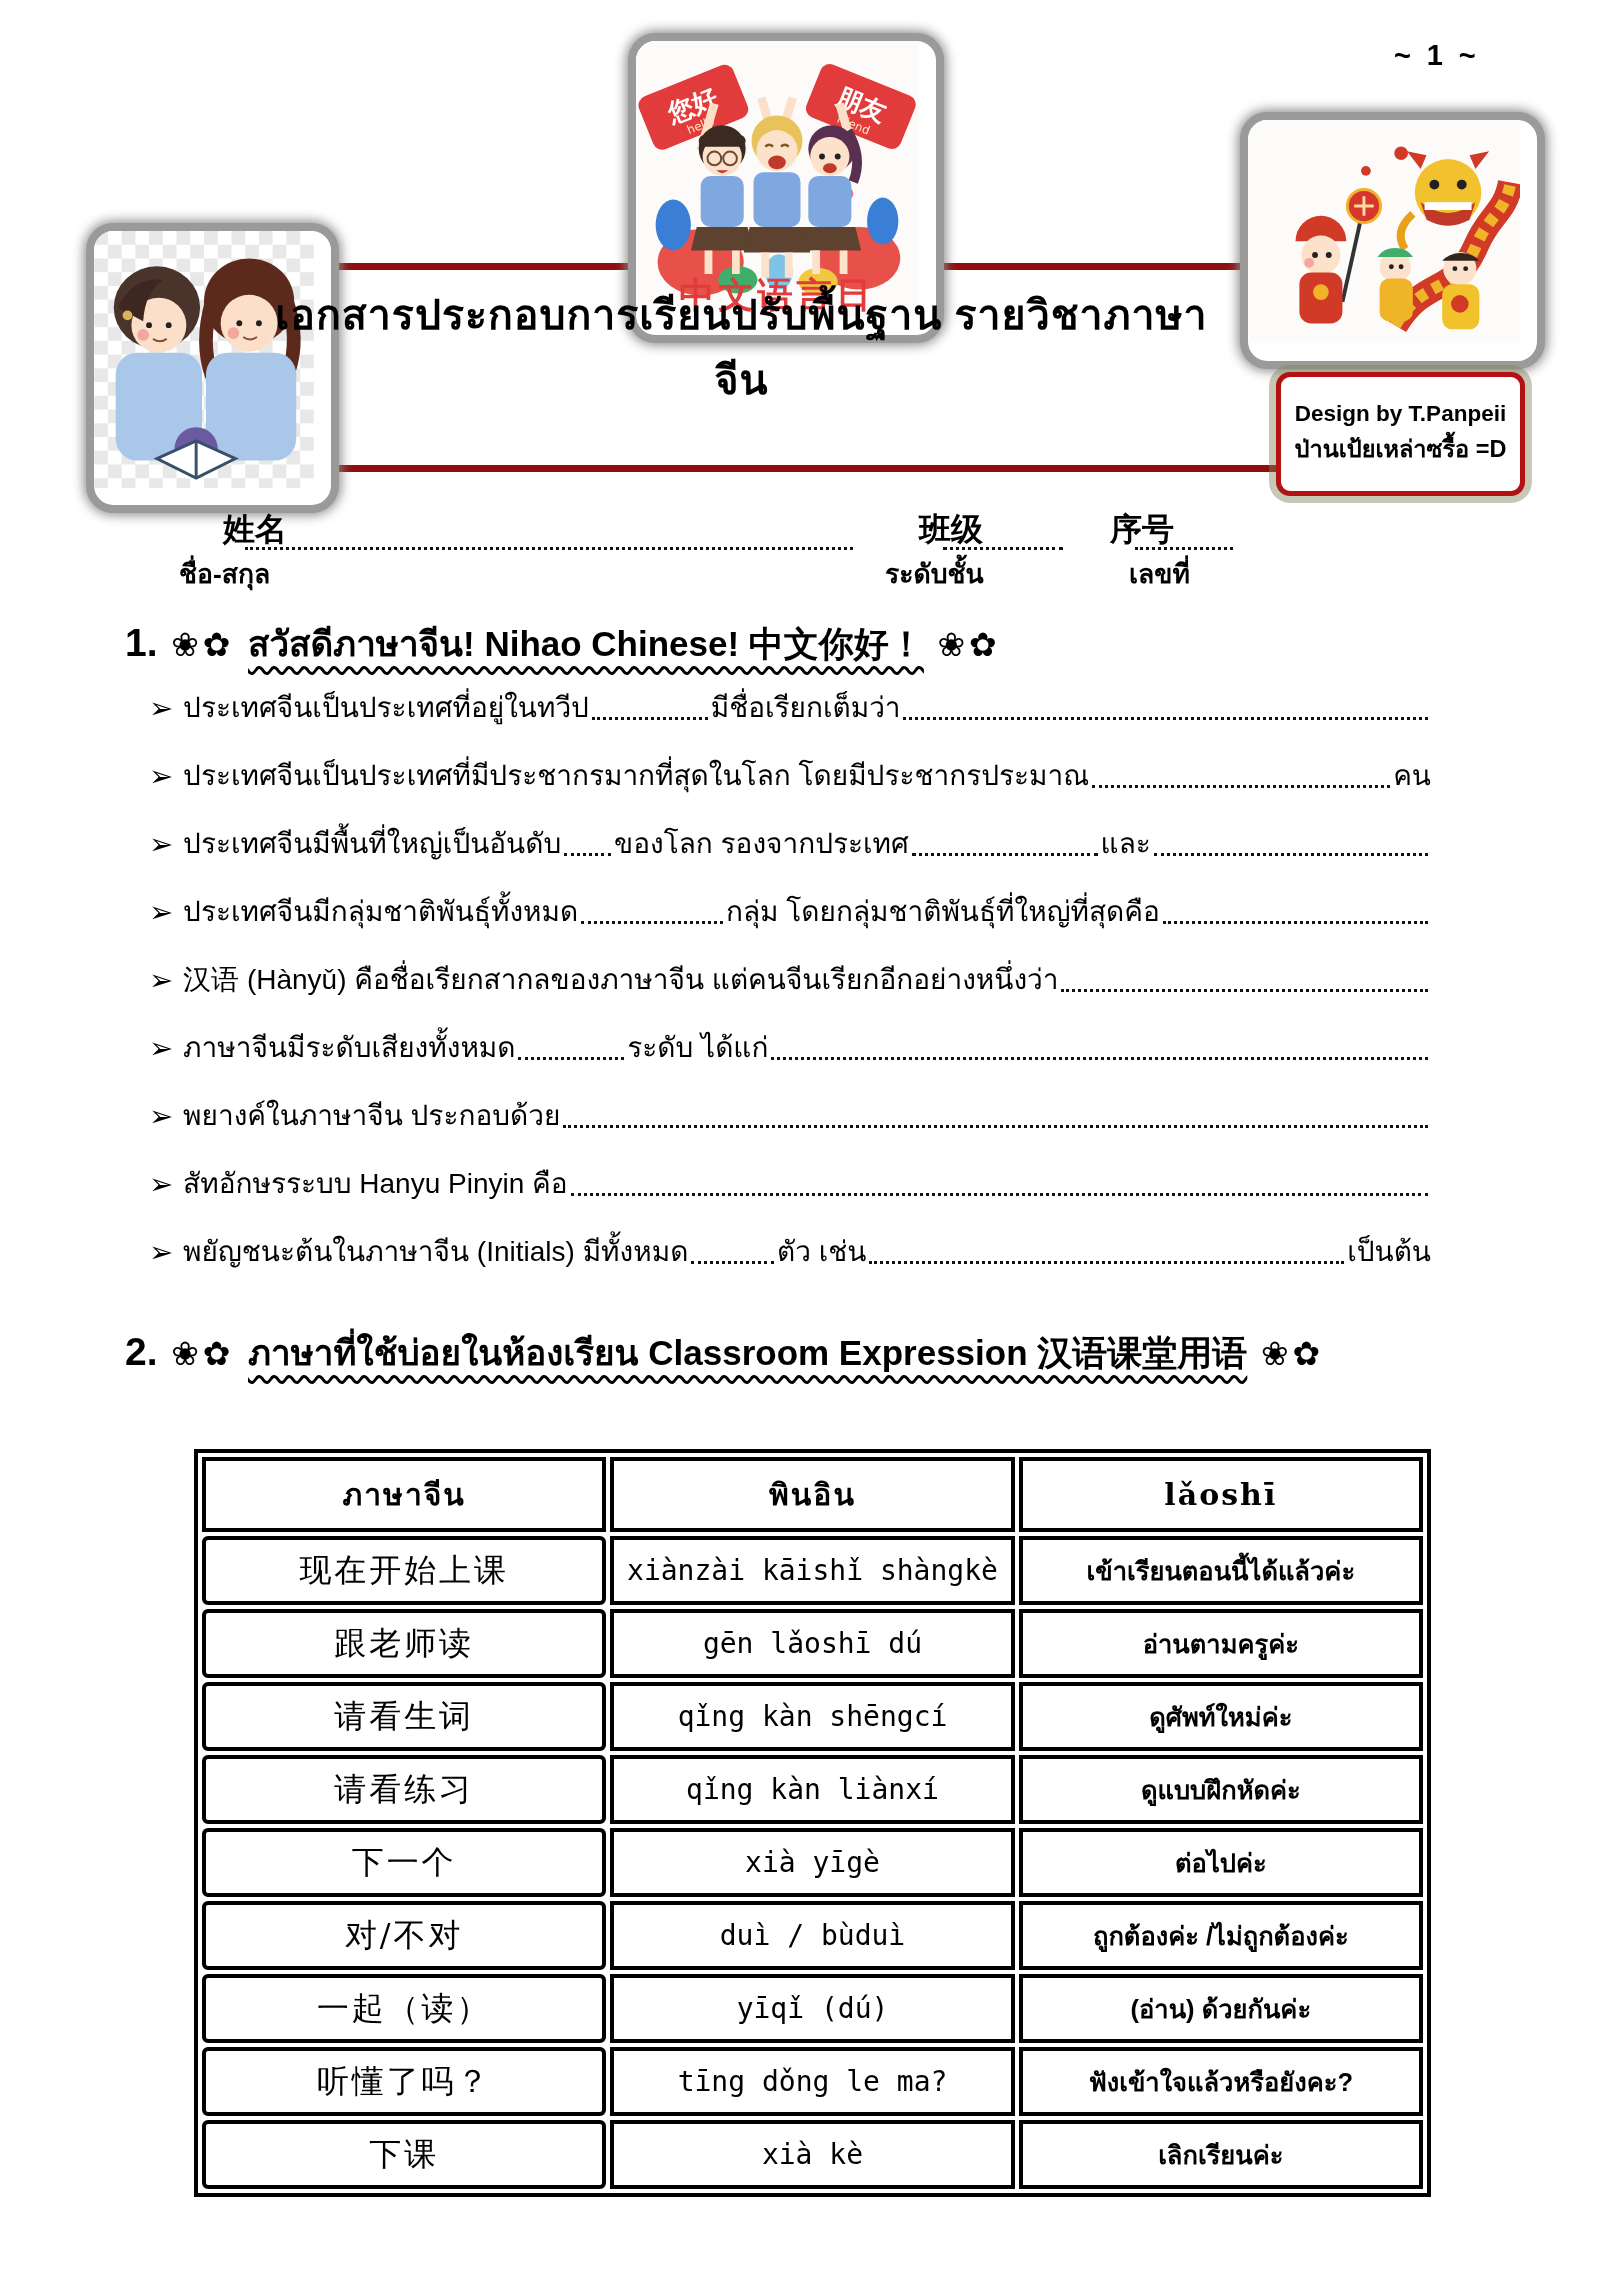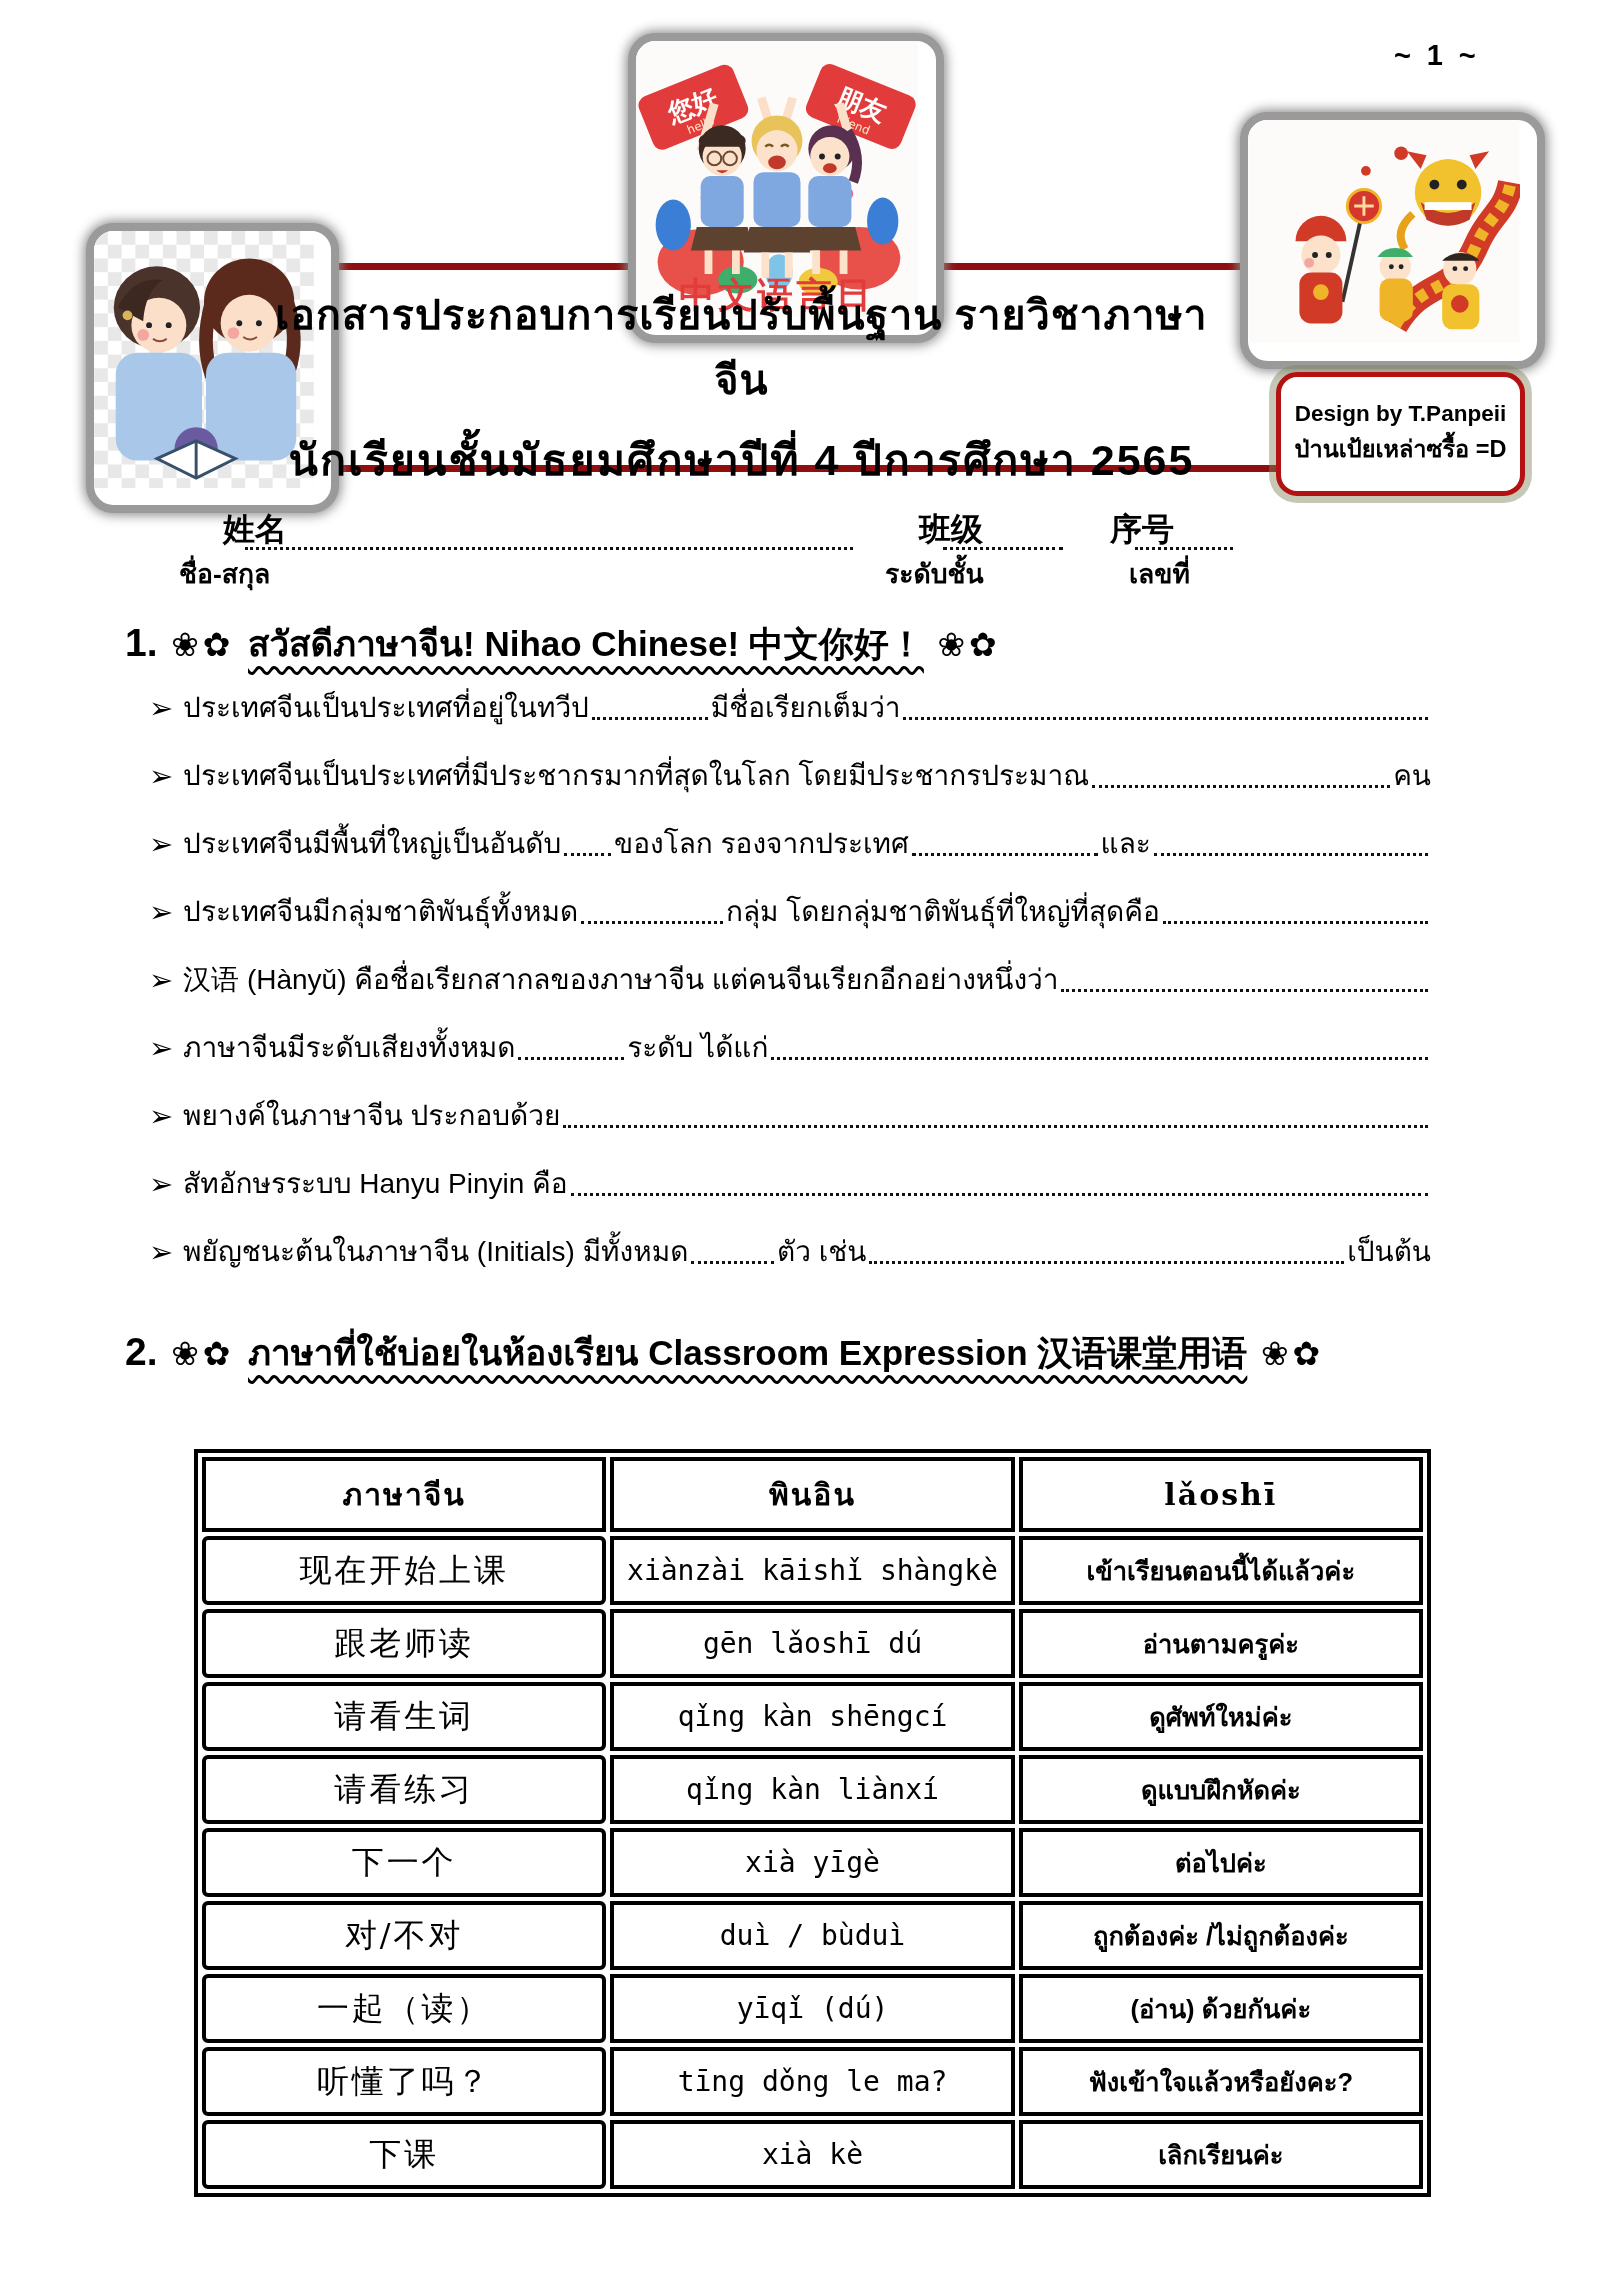--- a/index.html
+++ b/index.html
@@ -13,21 +13,21 @@
   .frame-left{left:86px;top:223px;width:237px;height:274px;}
   .frame-center{left:628px;top:33px;width:300px;height:294px;}
   .frame-right{left:1240px;top:112px;width:289px;height:241px;}
   .redline{position:absolute;height:6.9px;background:#8f0e0e;}
   .redline-1{top:263px;left:325px;width:917px;}
   .redline-2{top:465px;left:325px;width:990px;}
   .title-block{position:absolute;left:261px;top:282px;width:961px;text-align:center;}
   .title-line1{font-size:41px;font-weight:bold;letter-spacing:1px;}
   .title-line2{font-size:43px;font-weight:bold;margin-top:13.7px;letter-spacing:2px;}
   .design-box{position:absolute;left:1276px;top:372px;width:239px;height:114px;border:5.9px solid #b41212;
-              border-radius:21px;background:#fff;box-shadow:0 0 0 6.9px rgba(130,130,90,.45);
+              border-radius:14px;background:#fff;box-shadow:0 0 0 6.9px rgba(130,130,90,.45);
               display:flex;flex-direction:column;justify-content:center;align-items:center;z-index:5;}
   .design-box .d1{font-size:22.5px;font-weight:bold;}
   .design-box .d2{font-size:23.5px;font-weight:bold;margin-top:3.9px;}
 
   
   .form-area{position:absolute;left:0;top:502px;width:1621px;height:93px;}
   .zh-label{position:absolute;font-family:"DejaVu Serif",serif;font-size:32px;font-weight:bold;margin-left:44px;}
   .th-label{position:absolute;font-size:26.5px;font-weight:bold;top:51px;}
   .dot{position:absolute;border-bottom:3.4px dotted #111;height:0;top:45px;}
 
@@ -226,21 +226,20 @@
         <rect x="198" y="168" width="38" height="46" rx="10" fill="#f2c12e"></rect>
         <circle cx="216" cy="188" r="9" fill="#d23a28"></circle>
         <circle cx="211" cy="152" r="2.5" fill="#222"></circle>
         <circle cx="222" cy="152" r="2.5" fill="#222"></circle>
       </g>
     </svg>
   </div>
 
   <div class="title-block">
     <div class="title-line1">เอกสารประกอบการเรียนปรับพื้นฐาน  รายวิชาภาษาจีน</div>
-    <div class="title-line2">นักเรียนชั้นมัธยมศึกษาปีที่ 4   ปีการศึกษา 2565</div>
   </div>
   <div class="design-box">
     <div class="d1">Design by T.Panpeii</div>
     <div class="d2">ป่านเป้ยเหล่าซรื้อ =D</div>
   </div>
 
   <div class="form-area">
     <span class="zh-label" style="left:179px;top:5.9px;">姓名</span>
     <span class="dot" style="left:245px;width:608px;"></span>
     <span class="th-label" style="left:179px;">ชื่อ-สกุล</span>

